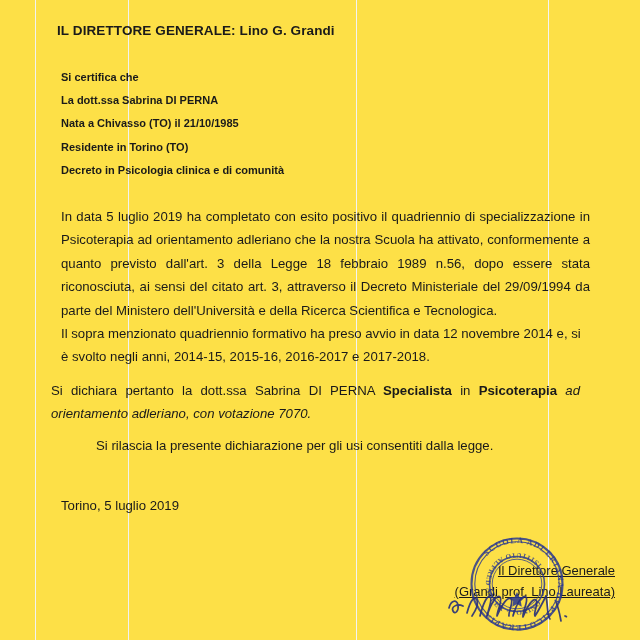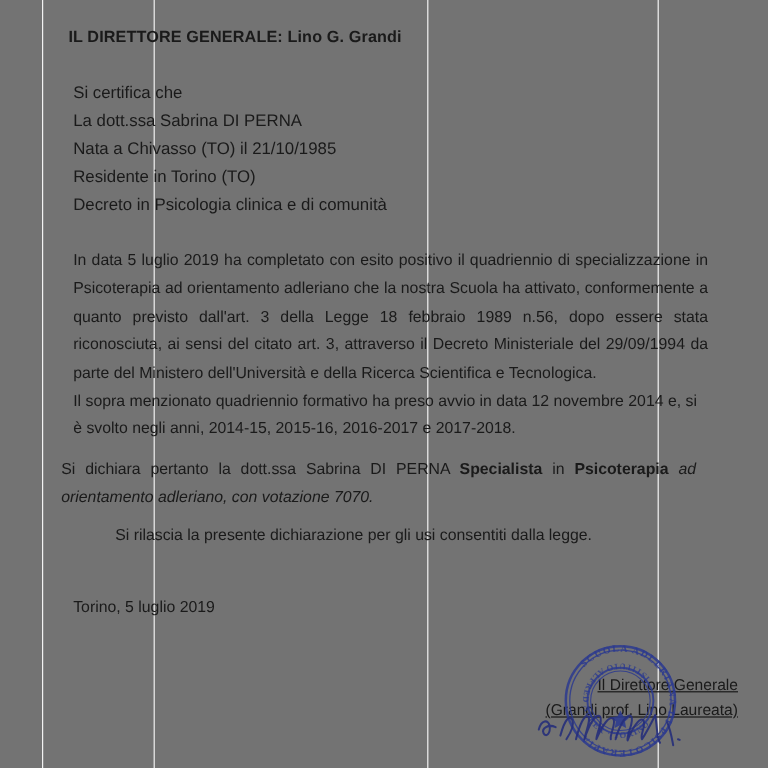--- a/index.html
+++ b/index.html
@@ -14,21 +14,21 @@
     overflow: hidden;
     font-family: "Liberation Sans", sans-serif;
     color: #1a1a1a;
     -webkit-font-smoothing: antialiased;
   }
 
   
   #page {
     position: absolute;
     inset: 0;
-    background: #737373;
+    background: #fde047;
   }
 
   
   .scan-line {
     position: absolute;
     top: 0;
     bottom: 0;
     width: 1px;
     background: #f0f0f0;
     pointer-events: none;
@@ -49,23 +49,24 @@
     white-space: nowrap;
   }
 
   .cert-block {
     position: absolute;
     left: 61px;
     top: 66px;
     width: 420px;
   }
   .cert-line {
-    font-size: 14px;
+    font-size: 11px;
     line-height: 23.2px;
     white-space: nowrap;
+    font-weight: bold;
   }
 
   .body-block {
     position: absolute;
     left: 61px;
     top: 205px;
     width: 529px;
   }
   .body-para {
     font-size: 13.2px;

